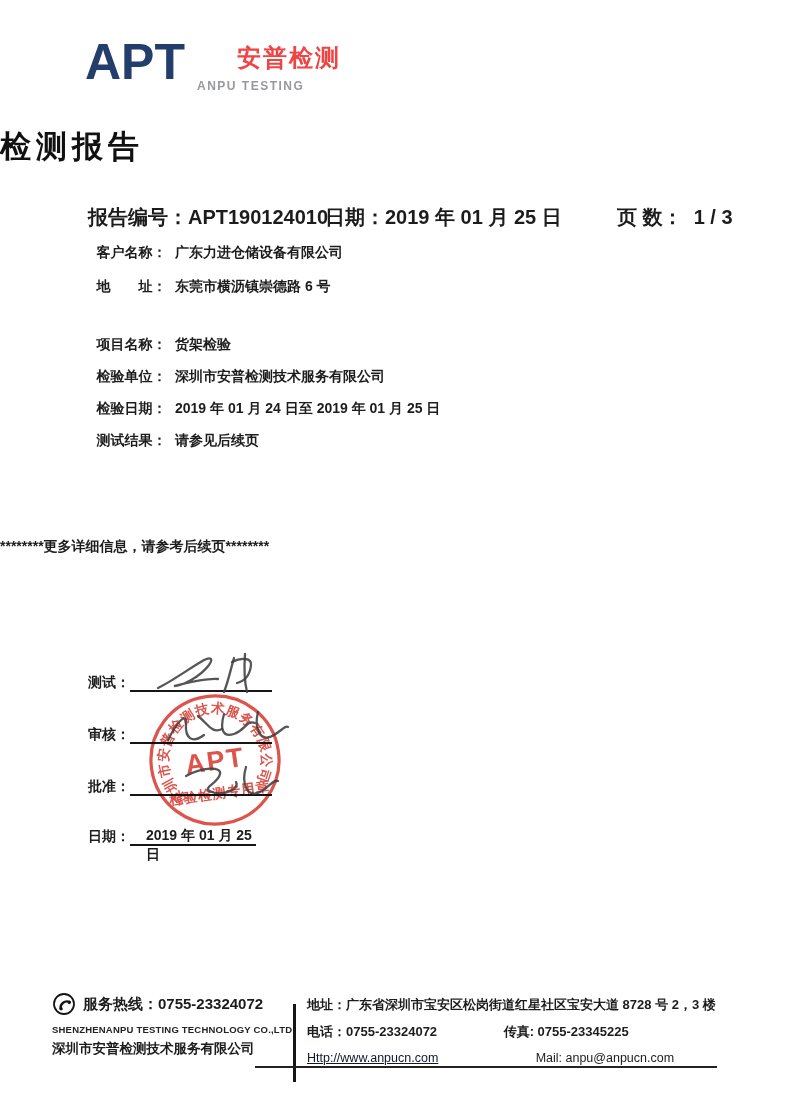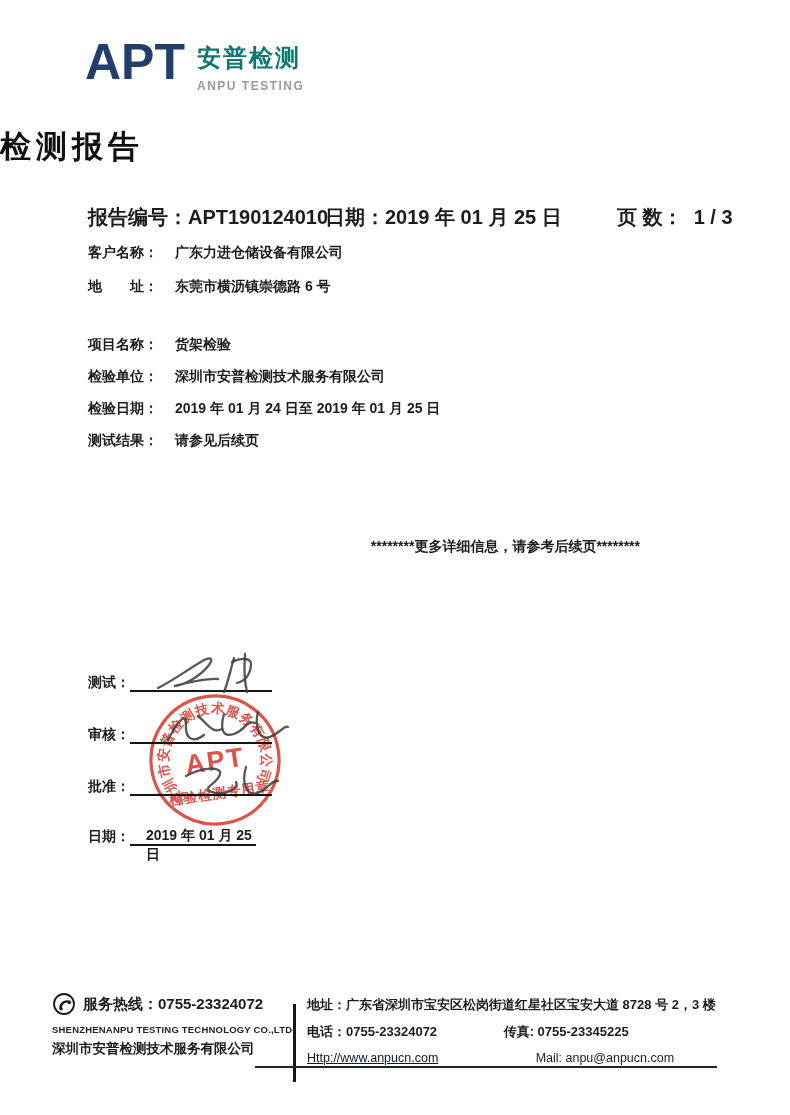--- a/index.html
+++ b/index.html
@@ -9,40 +9,40 @@
     overflow:hidden;
   }
   .abs{position:absolute;}
   
   .logo{left:85px;top:34px;display:flex;align-items:flex-start;gap:12px;}
   .logo-apt{
     font-size:50px;line-height:56px;font-weight:800;letter-spacing:0px;
     color:#243e6b;font-family:"Liberation Sans","DejaVu Sans",sans-serif;
   }
   .logo-right{display:flex;flex-direction:column;margin-top:8px;}
-  .logo-cn{font-size:24px;font-weight:700;color:#0f766e;letter-spacing:2px;}
+  .logo-cn{font-size:24px;font-weight:700;color:#ef4444;letter-spacing:2px;margin-left:40px;}
   .logo-en{font-size:12px;font-weight:700;color:#97999c;letter-spacing:1.5px;margin-top:5px;}
   
   .title{
     left:0;top:126px;width:790px;text-align:left;
     font-size:31px;font-weight:700;letter-spacing:5px;color:#111;
   }
   
   .meta{top:204px;left:0;width:790px;height:20px;font-size:20px;font-weight:700;}
   .meta .m1{position:absolute;left:88px;}
   .meta .m2{position:absolute;left:325px;}
   .meta .m3{position:absolute;left:617px;}
   .lbl{font-weight:700;}
   .val{font-weight:700;}
   
   .inforow{left:88px;width:640px;height:20px;font-size:14px;display:flex;}
-  .inforow .lbl{width:87px;flex:0 0 87px;}
+  .inforow .lbl{width:87px;flex:0 0 87px;text-align:center;}
   .inforow .val{font-weight:700;}
   
-  .note{left:0;top:538px;width:640px;text-align:right;font-size:14px;font-weight:700;}
+  .note{left:0;top:538px;width:640px;text-align:left;font-size:14px;font-weight:700;}
   
   .signrow{left:88px;height:20px;display:flex;align-items:flex-end;font-size:14px;}
   .signrow .lbl{font-weight:700;line-height:20px;}
   .sig-line{
     display:inline-block;width:142px;height:20px;margin-left:0px;
     border-bottom:2px solid #161616;box-sizing:border-box;
   }
   .sig-line.dated{font-weight:700;padding-left:16px;width:126px;line-height:19px;}
   .sig-svg{z-index:6;}
   .stamp-wrap{left:145px;top:690px;width:140px;height:140px;z-index:5;

